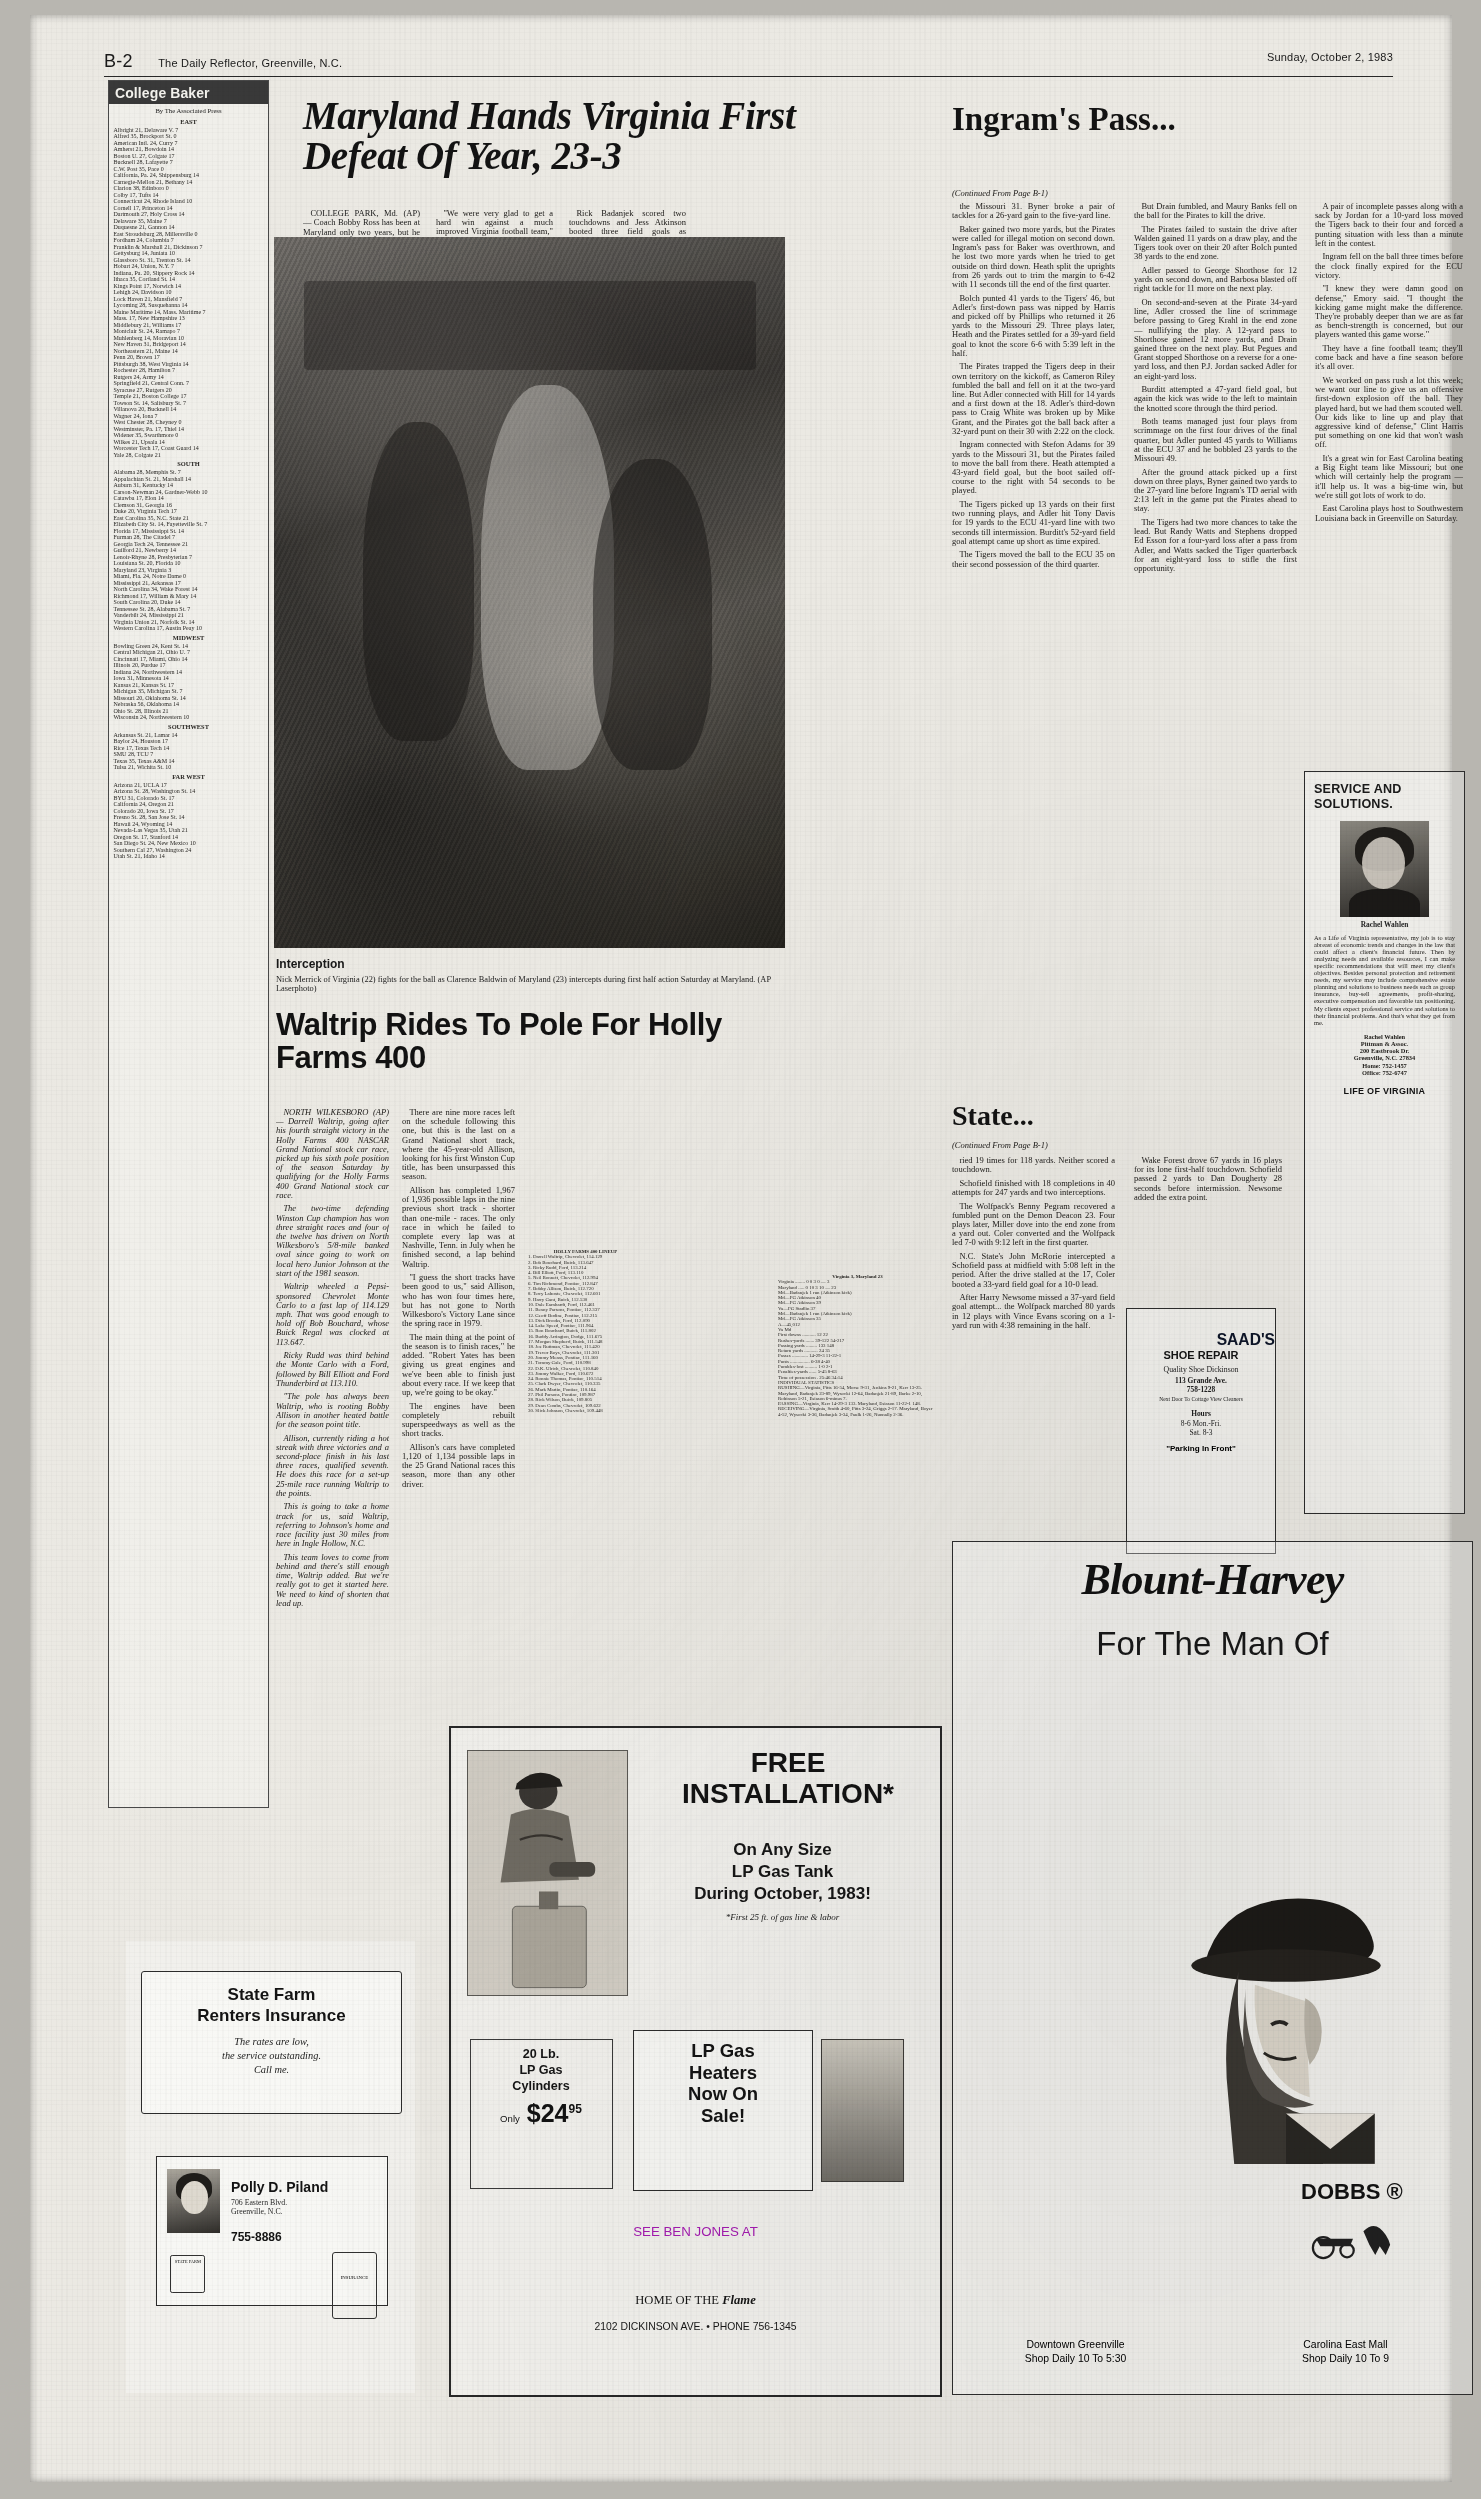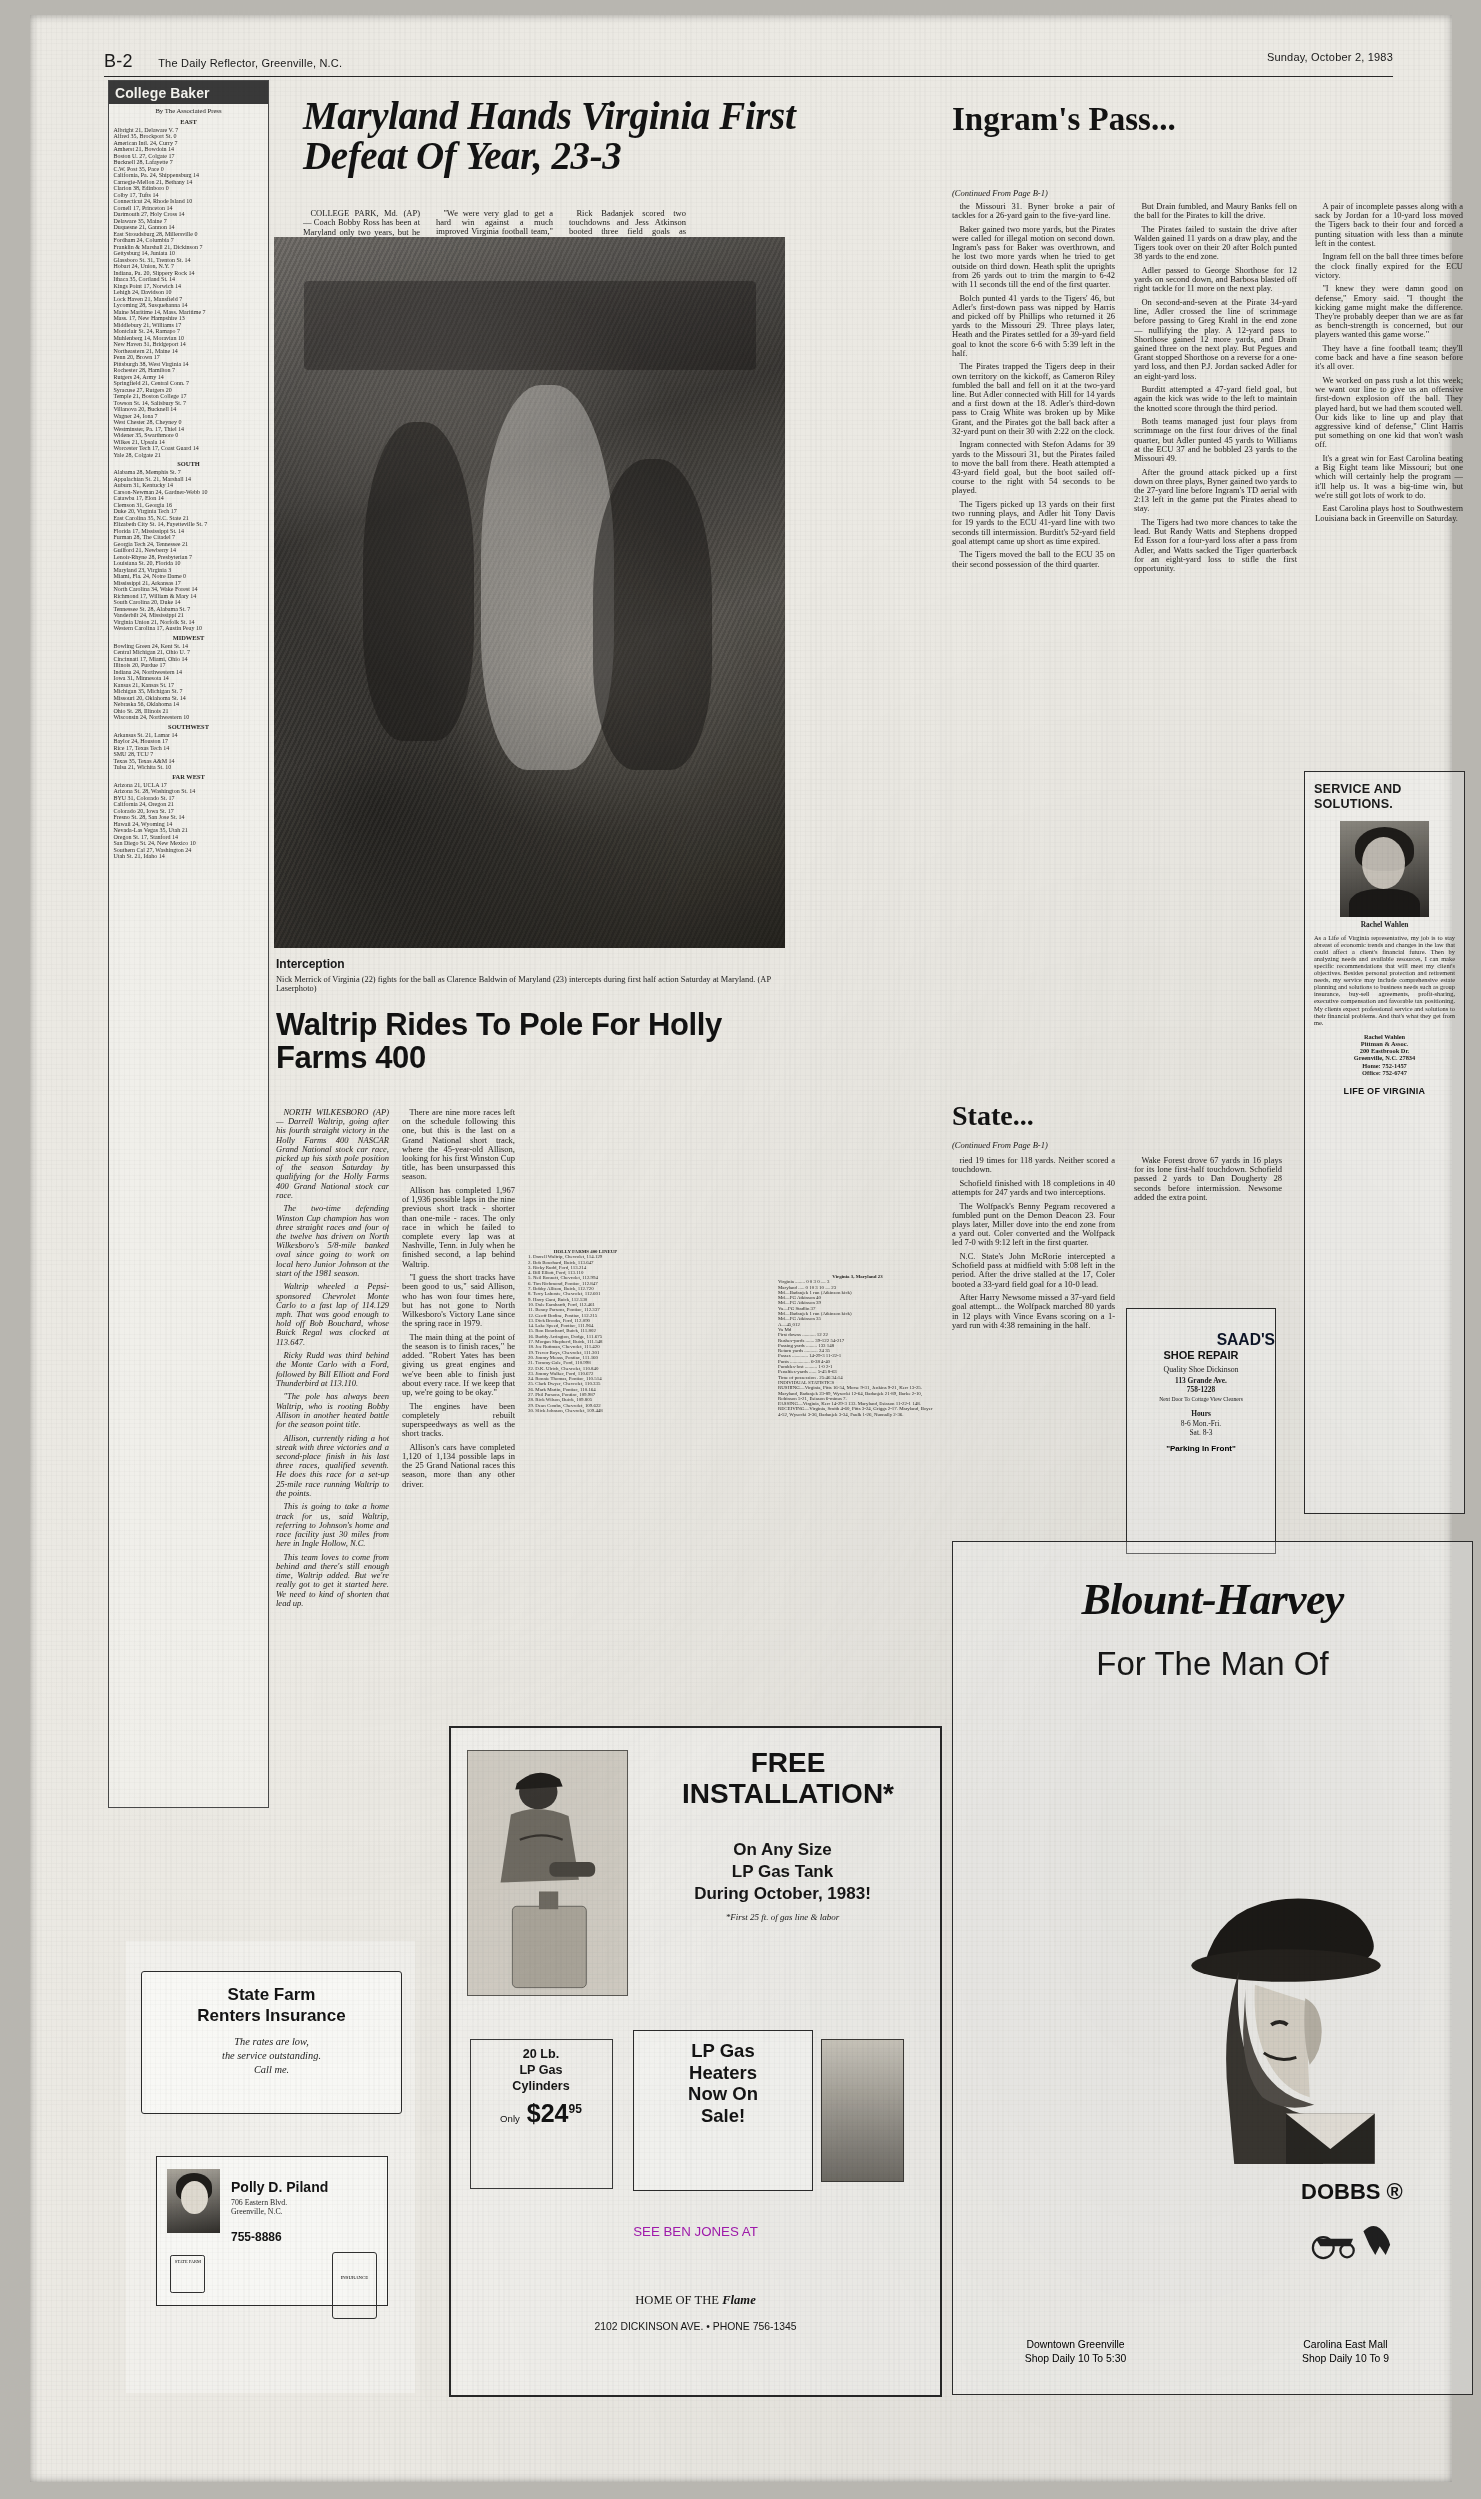--- a/index.html
+++ b/index.html
@@ -133,21 +133,21 @@
   .ad-saad .nm{font-family:"Liberation Sans",sans-serif;font-weight:bold;font-size:15.6px;text-align:right;margin-top:22px;color:#0f172a;}
   .ad-saad .sub{font-family:"Liberation Sans",sans-serif;font-weight:bold;font-size:11px;text-align:center;color:#161616;}
   .ad-saad .ln{font-size:7.4px;text-align:center;color:#222;line-height:9.6px;}
   .ad-saad .ln.b{font-weight:bold;}
   .ad-saad .q{font-size:7.8px;text-align:center;margin:4.4px 0 1.5px;color:#1e1e1e;}
   .ad-saad .park{font-family:"Liberation Sans",sans-serif;font-weight:bold;font-size:8.1px;text-align:center;margin-top:6px;}
 
   .ad-blount{left:922px;top:1526px;width:519px;height:852px;border:0.7px solid #2f2f2f;}
   .blount-script{
     font-family:"Liberation Serif",serif;font-style:italic;font-weight:bold;
-    font-size:44px;color:#131313;text-align:center;margin-top:32px;letter-spacing:-0.7px;
+    font-size:44px;color:#131313;text-align:center;margin-top:12px;letter-spacing:-0.7px;
   }
   .blount-l2{font-family:"Liberation Sans",sans-serif;font-size:33px;line-height:39px;text-align:center;color:#1a1a1a;margin-top:19px;}
   .dobbs-face{
     position:absolute;left:222px;top:311px;width:222px;height:311px;
   }
   .ad-blount .dobbs{
     position:absolute;left:348px;top:637px;
     font-family:"Liberation Sans",sans-serif;font-weight:bold;font-size:22px;color:#141414;
   }
   .ad-blount .storeL{position:absolute;left:30px;top:796px;font-family:"Liberation Sans",sans-serif;font-size:10.4px;text-align:center;width:185px;line-height:14px;}

